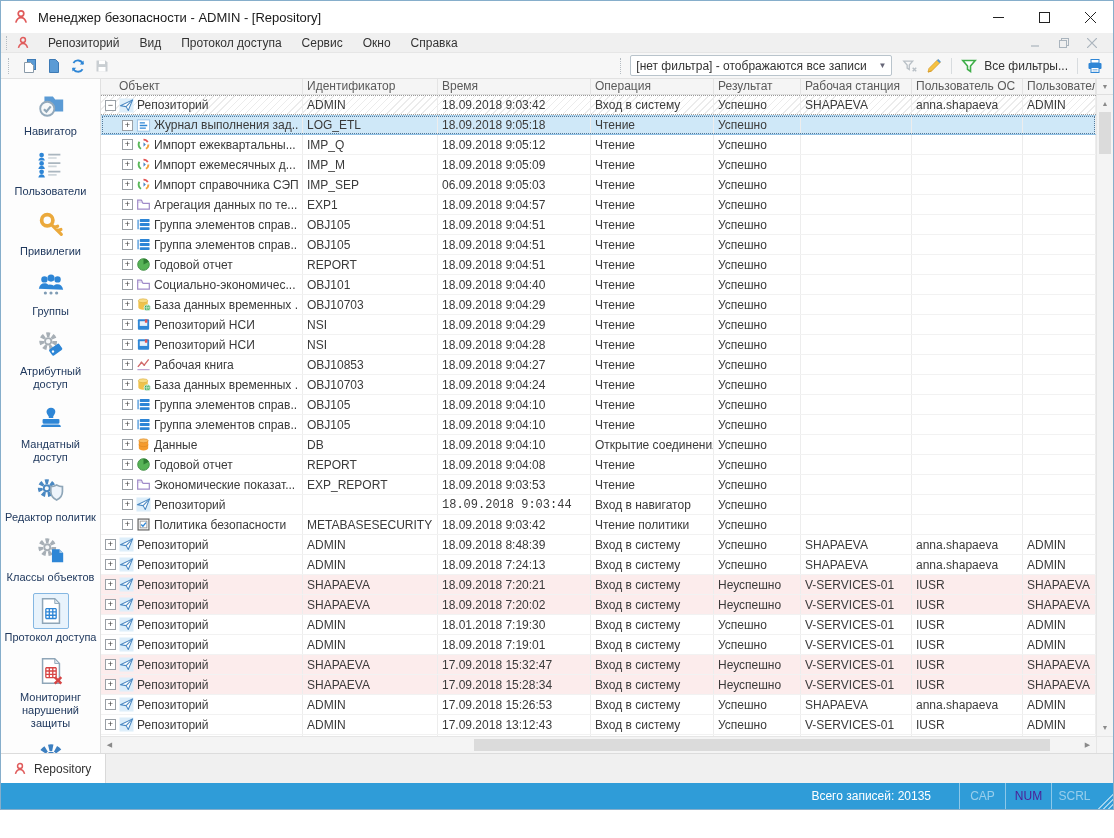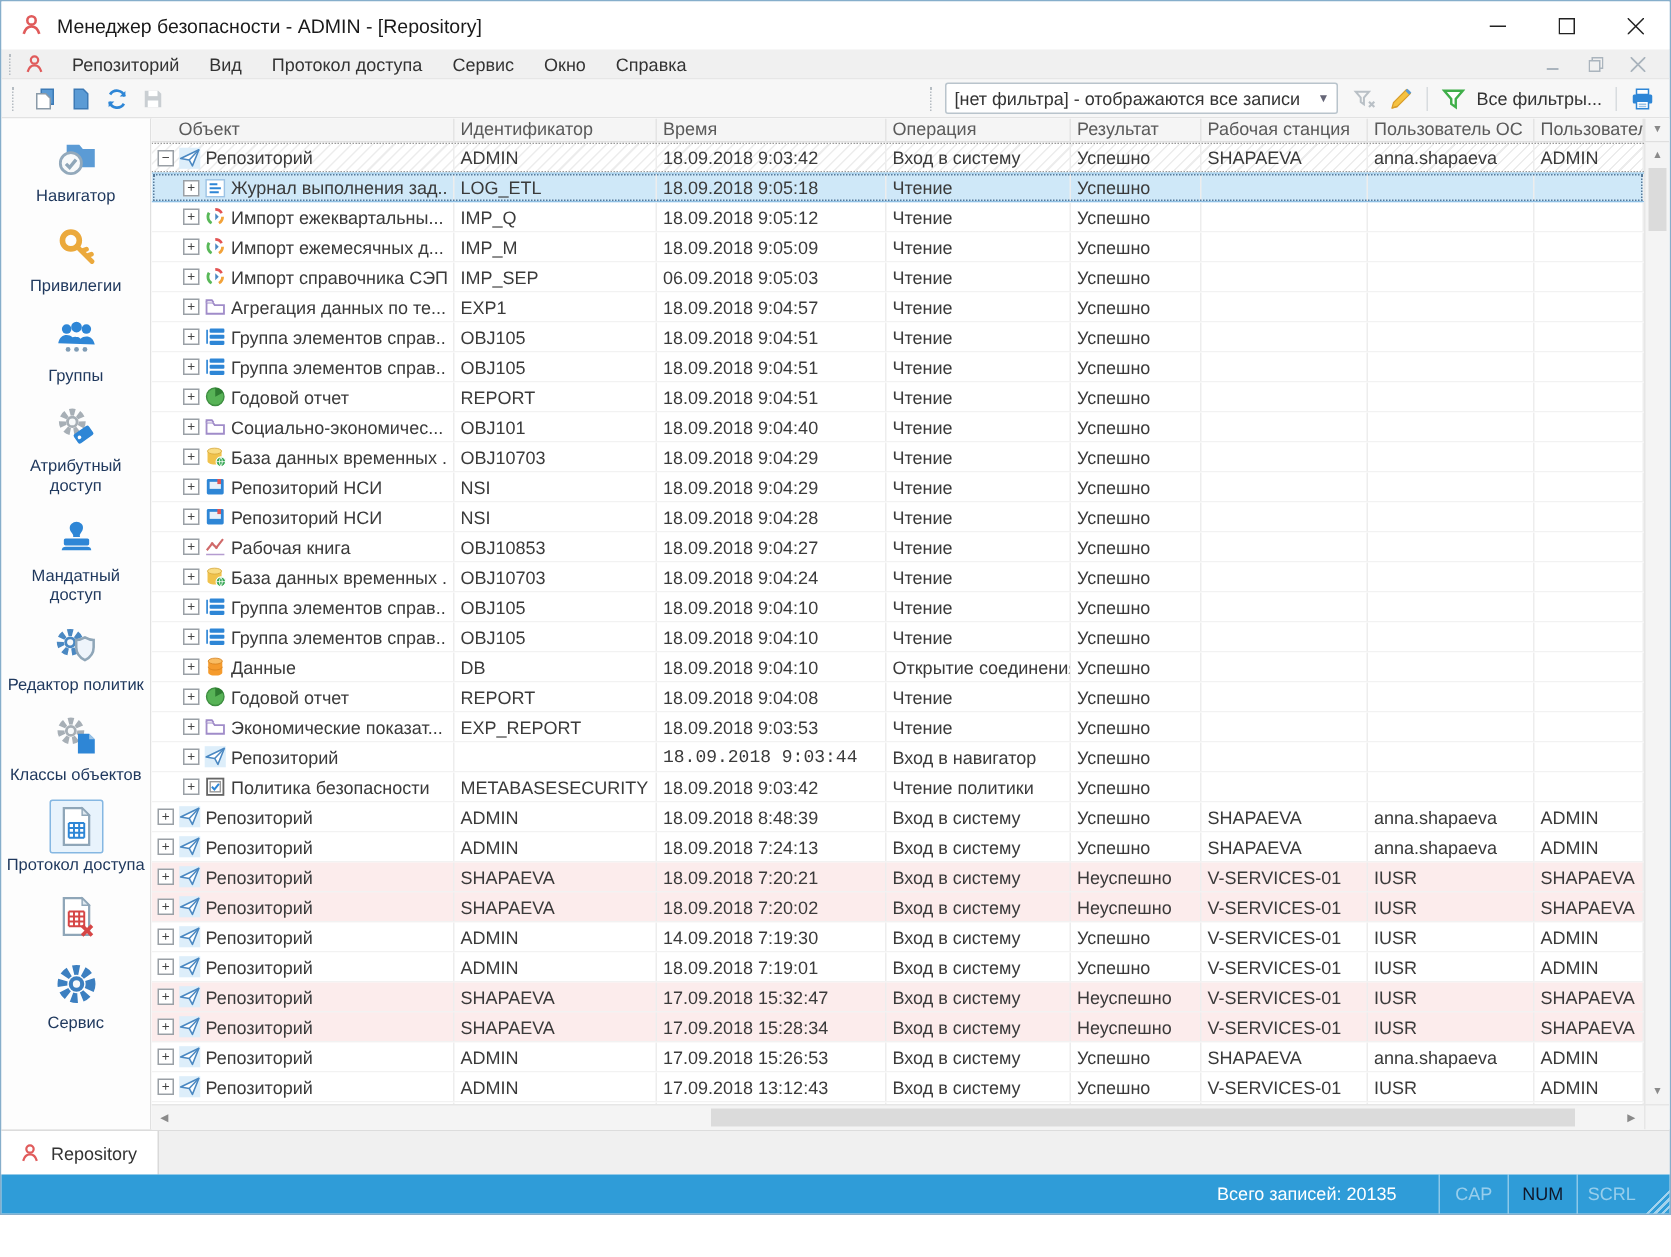--- a/index.html
+++ b/index.html
@@ -81,21 +81,21 @@
   .tabbar{height:30px;flex:0 0 30px;background:#f0f0f0;border-top:1px solid #dcdcdc;display:flex;}
   .tab{display:flex;align-items:center;gap:7px;padding:0 14px 0 12px;background:#fff;border-right:1px solid #d9d9d9;font-size:12px;color:#333;}
   .tab svg{width:14px;height:14px;}
 
   
   .statusbar{height:26px;flex:0 0 26px;background:#2f9cd8;color:#fff;display:flex;align-items:center;font-size:12px;}
   .sb-left{width:240px;flex:0 0 240px;height:100%;display:flex;align-items:center;padding:0 12px;border-right:1px solid rgba(255,255,255,.45);}
   .sb-spacer{flex:1;}
   .sb-total{padding-right:28px;}
   .sind{width:46px;flex:0 0 46px;height:100%;display:flex;align-items:center;justify-content:center;border-left:1px solid rgba(255,255,255,.45);color:rgba(255,255,255,.5);}
-  .sind.active{color:#0f172a;}
+  .sind.active{color:#4c1d95;}
   .sb-grip{width:16px;height:100%;flex:0 0 16px;background:
     linear-gradient(135deg,transparent 0 62%,rgba(255,255,255,.55) 62% 68%,transparent 68% 74%,rgba(255,255,255,.55) 74% 80%,transparent 80% 86%,rgba(255,255,255,.55) 86% 92%,transparent 92%);}
 </style>
 </head>
 <body>
 
 <div class="window">
 
   <div class="titlebar">
     <span class="logo"><svg viewBox="0 0 16 16">
@@ -229,20 +229,41 @@
               <path d="M9 7h9l2.5 3H29v13H9z" fill="#5b9bd5"></path>
               <circle cx="12" cy="20" r="7.5" fill="#f7f9fa" stroke="#93a9bb" stroke-width="2"></circle>
               <path d="M8.5 20.5l2.6 2.6 4.6-5.6" fill="none" stroke="#8fa6b8" stroke-width="2.4"></path>
             </svg>
           </span>
           <span class="side-label">Навигатор</span>
         </div>
         <div class="side-item">
           <span class="side-icon">
             <svg viewBox="0 0 32 32">
+              <g fill="#2e86d6">
+                <circle cx="6" cy="5.3" r="2.5"></circle>
+                <path d="M2.5 11.3c.6-2.4 1.9-3.4 3.5-3.4s2.9 1 3.5 3.4z"></path>
+                <circle cx="6" cy="14.3" r="2.5"></circle>
+                <path d="M2.5 20.3c.6-2.4 1.9-3.4 3.5-3.4s2.9 1 3.5 3.4z"></path>
+                <circle cx="6" cy="23.3" r="2.5"></circle>
+                <path d="M2.5 29.3c.6-2.4 1.9-3.4 3.5-3.4s2.9 1 3.5 3.4z"></path>
+              </g>
+              <g stroke="#aab6bf" stroke-width="1.8">
+                <path d="M13 5h13M13 14h13M13 23h13"></path>
+              </g>
+              <g stroke="#cdd5da" stroke-width="1.8">
+                <path d="M13 8.5h9M13 17.5h9M13 26.5h9"></path>
+              </g>
+            </svg>
+          </span>
+          <span class="side-label">Пользователи</span>
+        </div>
+        <div class="side-item">
+          <span class="side-icon">
+            <svg viewBox="0 0 32 32">
               <circle cx="12" cy="11" r="6" fill="none" stroke="#eba93c" stroke-width="4"></circle>
               <path d="M16.5 15.5L27 26M23 22l3.6-1.2M19.5 18.5l3.6-1.2" stroke="#eba93c" stroke-width="3.4" stroke-linecap="round"></path>
             </svg>
           </span>
           <span class="side-label">Привилегии</span>
         </div>
         <div class="side-item">
           <span class="side-icon">
             <svg viewBox="0 0 32 32">
               <circle cx="9" cy="10" r="3.4" fill="#2e86d6"></circle>
@@ -318,20 +339,21 @@
             <svg viewBox="0 0 32 32">
               <path d="M7 3h13l5 5v21H7z" fill="#fff" stroke="#8fa6b8" stroke-width="1.6"></path>
               <path d="M20 3l5 5h-5z" fill="#dfe8ef" stroke="#8fa6b8"></path>
               <g stroke="#d64545" stroke-width="1.4" fill="none">
                 <path d="M10.5 12.5h11M10.5 16h11M10.5 19.5h11M10.5 23h11"></path>
                 <path d="M10.5 12.5v10.5M14.2 12.5v10.5M17.9 12.5v10.5M21.5 12.5v10.5"></path>
               </g>
               <path d="M20 22.5l7 7m0-7l-7 7" stroke="#d64545" stroke-width="2.6"></path>
             </svg>
           </span>
+          <span class="side-label">Мониторинг нарушений защиты</span>
         </div>
         <div class="side-item">
           <span class="side-icon">
             <svg viewBox="0 0 32 32">
               <circle cx="16" cy="16" r="10" fill="none" stroke="#3c7fc0" stroke-width="7" stroke-dasharray="4.4 3"></circle>
               <circle cx="16" cy="16" r="5.5" fill="#3c7fc0"></circle>
               <circle cx="16" cy="16" r="2.6" fill="#f7f9fa"></circle>
             </svg>
           </span>
           <span class="side-label">Сервис</span>
@@ -902,21 +924,21 @@
               <span class="ricon">
                 <svg viewBox="0 0 16 16">
                   <rect x="0.5" y="0.5" width="15" height="15" fill="#ddeefa"></rect>
                   <path d="M1.5 8.2L14.5 2l-4.6 11.4-2.3-4.2z" fill="#fff" stroke="#4a88c2" stroke-width="1.1" stroke-linejoin="round"></path>
                   <path d="M14.5 2L7.6 9.2" stroke="#4a88c2" stroke-width="1.1"></path>
                 </svg>
               </span>
               <span class="rtxt">Репозиторий</span>
             </div>
             <div class="td" style="width: 135px;">ADMIN</div>
-            <div class="td" style="width: 153px;">14.09.2018 7:19:30</div>
+            <div class="td" style="width: 153px;">18.01.2018 7:19:30</div>
             <div class="td" style="width: 123px;">Вход в систему</div>
             <div class="td" style="width: 87px;">Успешно</div>
             <div class="td" style="width: 111px;">V-SERVICES-01</div>
             <div class="td" style="width: 111px;">IUSR</div>
             <div class="td" style="flex: 1 1 0%;">ADMIN</div>
           </div>
           <div class="trow">
             <div class="td obj" style="width: 202px;">
               <span class="expander">+</span>
               <span class="ricon">

